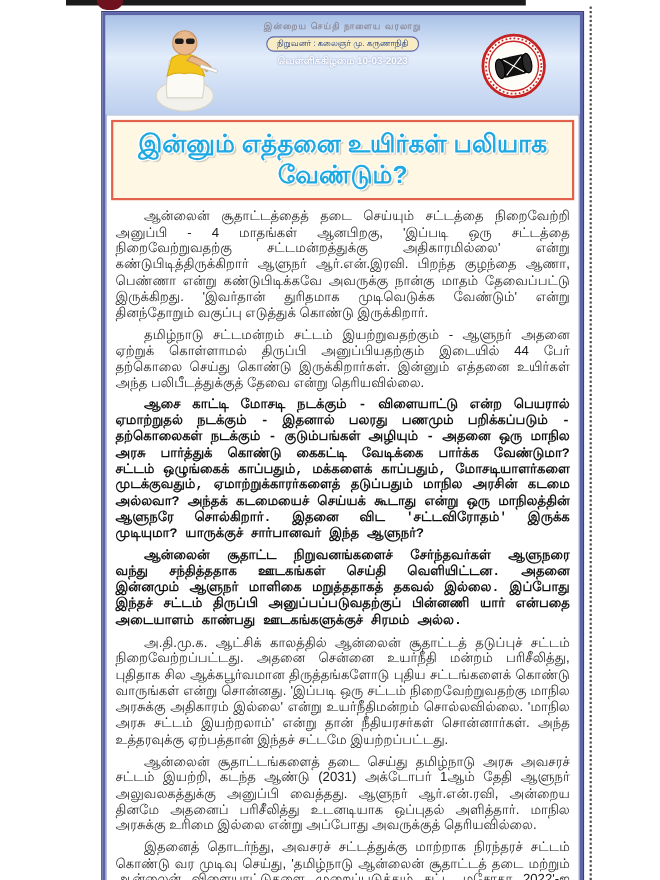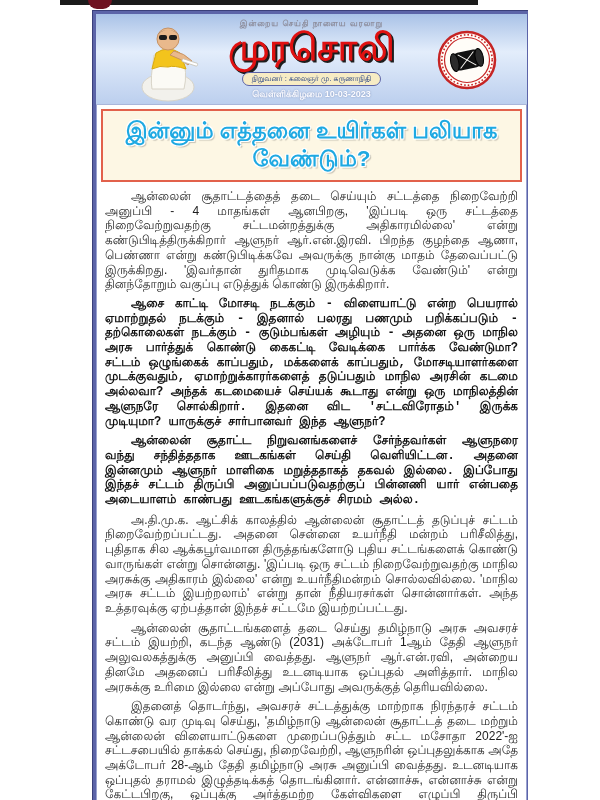--- a/index.html
+++ b/index.html
@@ -1,16 +1,16 @@
 <!DOCTYPE html>
 <html><head>
 <meta charset="utf-8">
 <style>
   html,body{margin:0;padding:0;background:#fff;}
-  .page{position:relative;width:528px;height:800px;background:#ffffff;overflow:hidden;
+  .page{position:relative;width:600px;height:800px;background:#ffffff;overflow:hidden;
         font-family:"Liberation Sans",sans-serif;}
   .top-crop-line{position:absolute;left:60px;top:0;width:418px;height:5px;background:#1b1b1b;}
   .top-crop-blob{position:absolute;left:88px;top:0;width:24px;height:9px;background:#6e1220;
         border-radius:0 0 10px 10px;}
   .dotted-edge{position:absolute;left:536px;top:6px;height:794px;width:0;border-left:2px dotted #4a4a4a;}
   .sheet{position:absolute;left:93px;top:11px;width:431px;height:840px;background:#ffffff;
         border:3px solid #5c64a8;box-shadow:inset 0 0 0 1px #9aa2d0, 0 0 0 1px #3a3f7a;}
   
   .masthead{position:relative;height:90px;background:linear-gradient(180deg,#a9c2e7 0%,#e3edfb 42%,#bccfee 100%);
         border-bottom:1px solid #aab6da;text-align:center;}
@@ -39,21 +39,20 @@
 <div class="page">
 
   <div class="top-crop-line"></div>
   <div class="top-crop-blob"></div>
   <div class="dotted-edge"></div>
 
   <div class="sheet">
 
     <div class="masthead">
       <div class="slogan">இன்றைய செய்தி நாளைய வரலாறு</div>
-      <div class="paper-title">முரசொலி</div>
       <div><span class="founder-pill">நிறுவனர் : கலைஞர் மு. கருணாநிதி</span></div>
       <div class="date-line">வெள்ளிக்கிழமை 10-03-2023</div>
 
       <div class="portrait">
         <svg width="76" height="82" viewBox="0 0 76 82">
 
           <ellipse cx="38" cy="66" rx="26" ry="14" fill="#f2f1ec" stroke="#d8d4c8" stroke-width="1"></ellipse>
           <path d="M24 34 Q20 58 22 68 L54 68 Q58 52 52 34 Z" fill="#fbfaf5" stroke="#d8d4c8" stroke-width="1"></path>
           <path d="M26 32 Q38 24 50 32 L56 48 Q44 44 38 46 Q30 44 22 48 Z" fill="#f3c41c" stroke="#d8a90e" stroke-width="1"></path>
           <circle cx="38" cy="18" r="11" fill="#e9b98c" stroke="#c79264" stroke-width="1"></circle>
@@ -81,20 +80,21 @@
         </svg>
       </div>
     </div>
 
     <div class="headline-box">
       <span class="headline-text">இன்னும் எத்தனை உயிர்கள் பலியாக வேண்டும்?</span>
     </div>
 
     <div class="article-body">
         <p>ஆன்லைன் சூதாட்டத்தைத் தடை செய்யும் சட்டத்தை நிறைவேற்றி அனுப்பி - 4 மாதங்கள் ஆனபிறகு, 'இப்படி ஒரு சட்டத்தை நிறைவேற்றுவதற்கு சட்டமன்றத்துக்கு அதிகாரமில்லை' என்று கண்டுபிடித்திருக்கிறார் ஆளுநர் ஆர்.என்.இரவி. பிறந்த குழந்தை ஆணா, பெண்ணா என்று கண்டுபிடிக்கவே அவருக்கு நான்கு மாதம் தேவைப்பட்டு இருக்கிறது. 'இவர்தான் துரிதமாக முடிவெடுக்க வேண்டும்' என்று தினந்தோறும் வகுப்பு எடுத்துக் கொண்டு இருக்கிறார்.</p>
+        <p>தமிழ்நாடு சட்டமன்றம் சட்டம் இயற்றுவதற்கும் - ஆளுநர் அதனை ஏற்றுக் கொள்ளாமல் திருப்பி அனுப்பியதற்கும் இடையில் 44 பேர் தற்கொலை செய்து கொண்டு இருக்கிறார்கள். இன்னும் எத்தனை உயிர்கள் அந்த பலிபீடத்துக்குத் தேவை என்று தெரியவில்லை.</p>
         <p class="bold">ஆசை காட்டி மோசடி நடக்கும் - விளையாட்டு என்ற பெயரால் ஏமாற்றுதல் நடக்கும் - இதனால் பலரது பணமும் பறிக்கப்படும் - தற்கொலைகள் நடக்கும் - குடும்பங்கள் அழியும் - அதனை ஒரு மாநில அரசு பார்த்துக் கொண்டு கைகட்டி வேடிக்கை பார்க்க வேண்டுமா? சட்டம் ஒழுங்கைக் காப்பதும், மக்களைக் காப்பதும், மோசடியாளர்களை முடக்குவதும், ஏமாற்றுக்காரர்களைத் தடுப்பதும் மாநில அரசின் கடமை அல்லவா? அந்தக் கடமையைச் செய்யக் கூடாது என்று ஒரு மாநிலத்தின் ஆளுநரே சொல்கிறார். இதனை விட 'சட்டவிரோதம்' இருக்க முடியுமா? யாருக்குச் சார்பானவர் இந்த ஆளுநர்?</p>
         <p class="bold">ஆன்லைன் சூதாட்ட நிறுவனங்களைச் சேர்ந்தவர்கள் ஆளுநரை வந்து சந்தித்ததாக ஊடகங்கள் செய்தி வெளியிட்டன. அதனை இன்னமும் ஆளுநர் மாளிகை மறுத்ததாகத் தகவல் இல்லை. இப்போது இந்தச் சட்டம் திருப்பி அனுப்பப்படுவதற்குப் பின்னணி யார் என்பதை அடையாளம் காண்பது ஊடகங்களுக்குச் சிரமம் அல்ல.</p>
         <p>அ.தி.மு.க. ஆட்சிக் காலத்தில் ஆன்லைன் சூதாட்டத் தடுப்புச் சட்டம் நிறைவேற்றப்பட்டது. அதனை சென்னை உயர்நீதி மன்றம் பரிசீலித்து, புதிதாக சில ஆக்கபூர்வமான திருத்தங்களோடு புதிய சட்டங்களைக் கொண்டு வாருங்கள் என்று சொன்னது. 'இப்படி ஒரு சட்டம் நிறைவேற்றுவதற்கு மாநில அரசுக்கு அதிகாரம் இல்லை' என்று உயர்நீதிமன்றம் சொல்லவில்லை. 'மாநில அரசு சட்டம் இயற்றலாம்' என்று தான் நீதியரசர்கள் சொன்னார்கள். அந்த உத்தரவுக்கு ஏற்பத்தான் இந்தச் சட்டமே இயற்றப்பட்டது.</p>
         <p>ஆன்லைன் சூதாட்டங்களைத் தடை செய்து தமிழ்நாடு அரசு அவசரச் சட்டம் இயற்றி, கடந்த ஆண்டு (2031) அக்டோபர் 1ஆம் தேதி ஆளுநர் அலுவலகத்துக்கு அனுப்பி வைத்தது. ஆளுநர் ஆர்.என்.ரவி, அன்றைய தினமே அதனைப் பரிசீலித்து உடனடியாக ஒப்புதல் அளித்தார். மாநில அரசுக்கு உரிமை இல்லை என்று அப்போது அவருக்குத் தெரியவில்லை.</p>
         <p>இதனைத் தொடர்ந்து, அவசரச் சட்டத்துக்கு மாற்றாக நிரந்தரச் சட்டம் கொண்டு வர முடிவு செய்து, 'தமிழ்நாடு ஆன்லைன் சூதாட்டத் தடை மற்றும் ஆன்லைன் விளையாட்டுகளை முறைப்படுத்தும் சட்ட மசோதா 2022'-ஐ சட்டசபையில் தாக்கல் செய்து, நிறைவேற்றி, ஆளுநரின் ஒப்புதலுக்காக அதே அக்டோபர் 28-ஆம் தேதி தமிழ்நாடு அரசு அனுப்பி வைத்தது. உடனடியாக ஒப்புதல் தராமல் இழுத்தடிக்கத் தொடங்கினார். என்னாச்சு, என்னாச்சு என்று கேட்டபிறகு, ஒப்புக்கு அர்த்தமற்ற கேள்விகளை எழுப்பி திருப்பி அனுப்பினார்.</p>
       </div>
 
   </div>
 </div>
 

